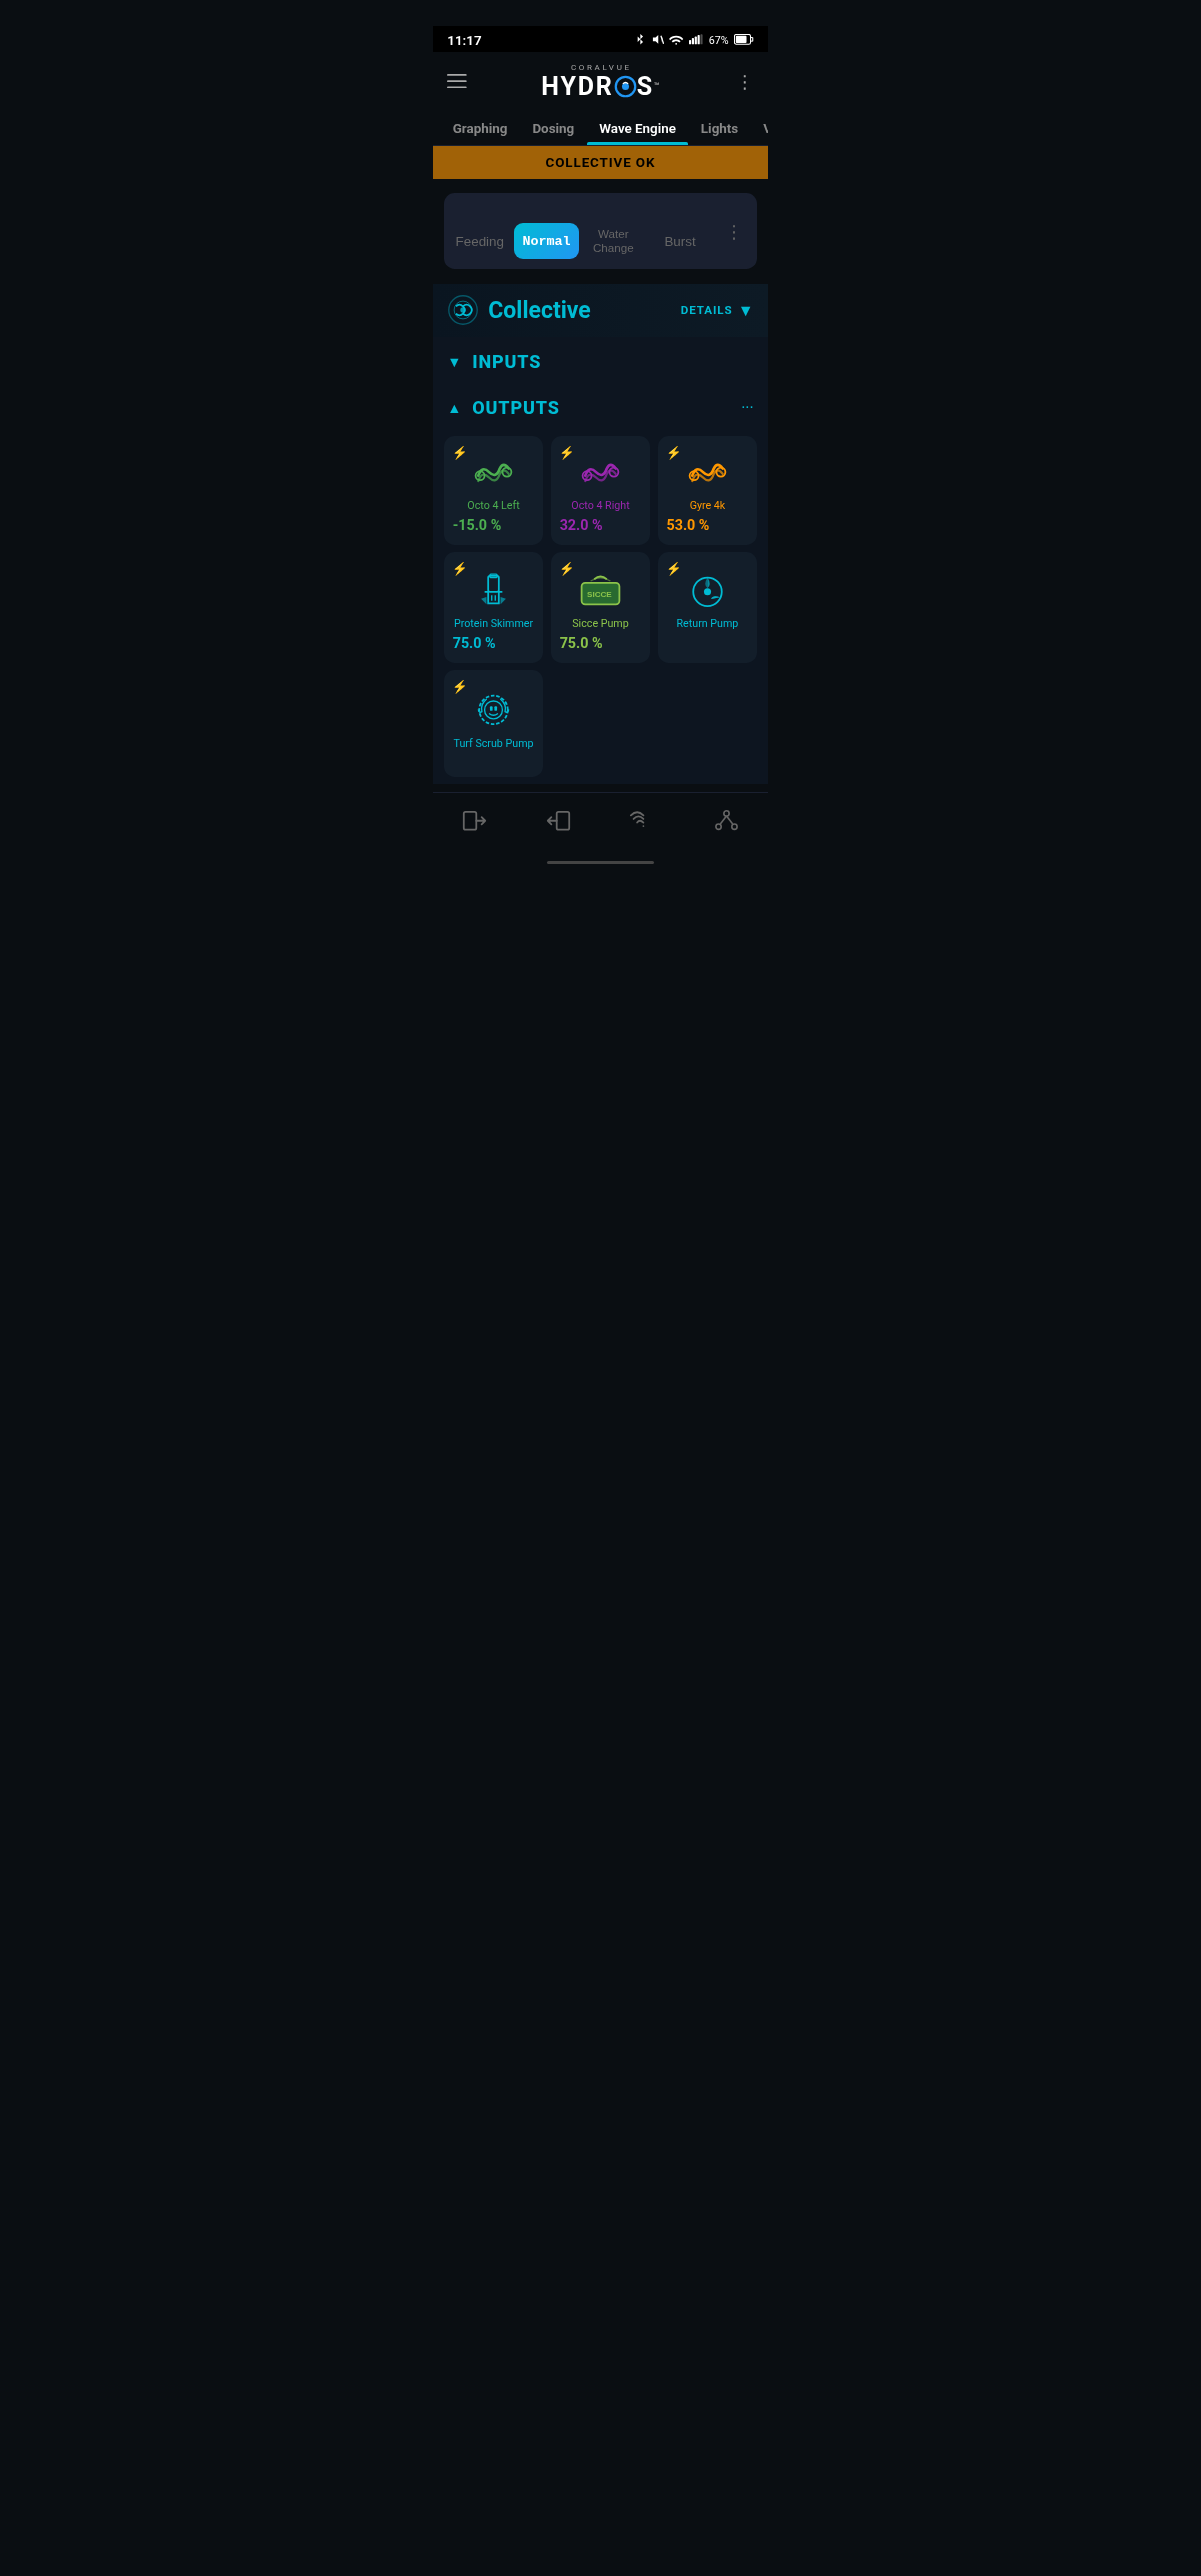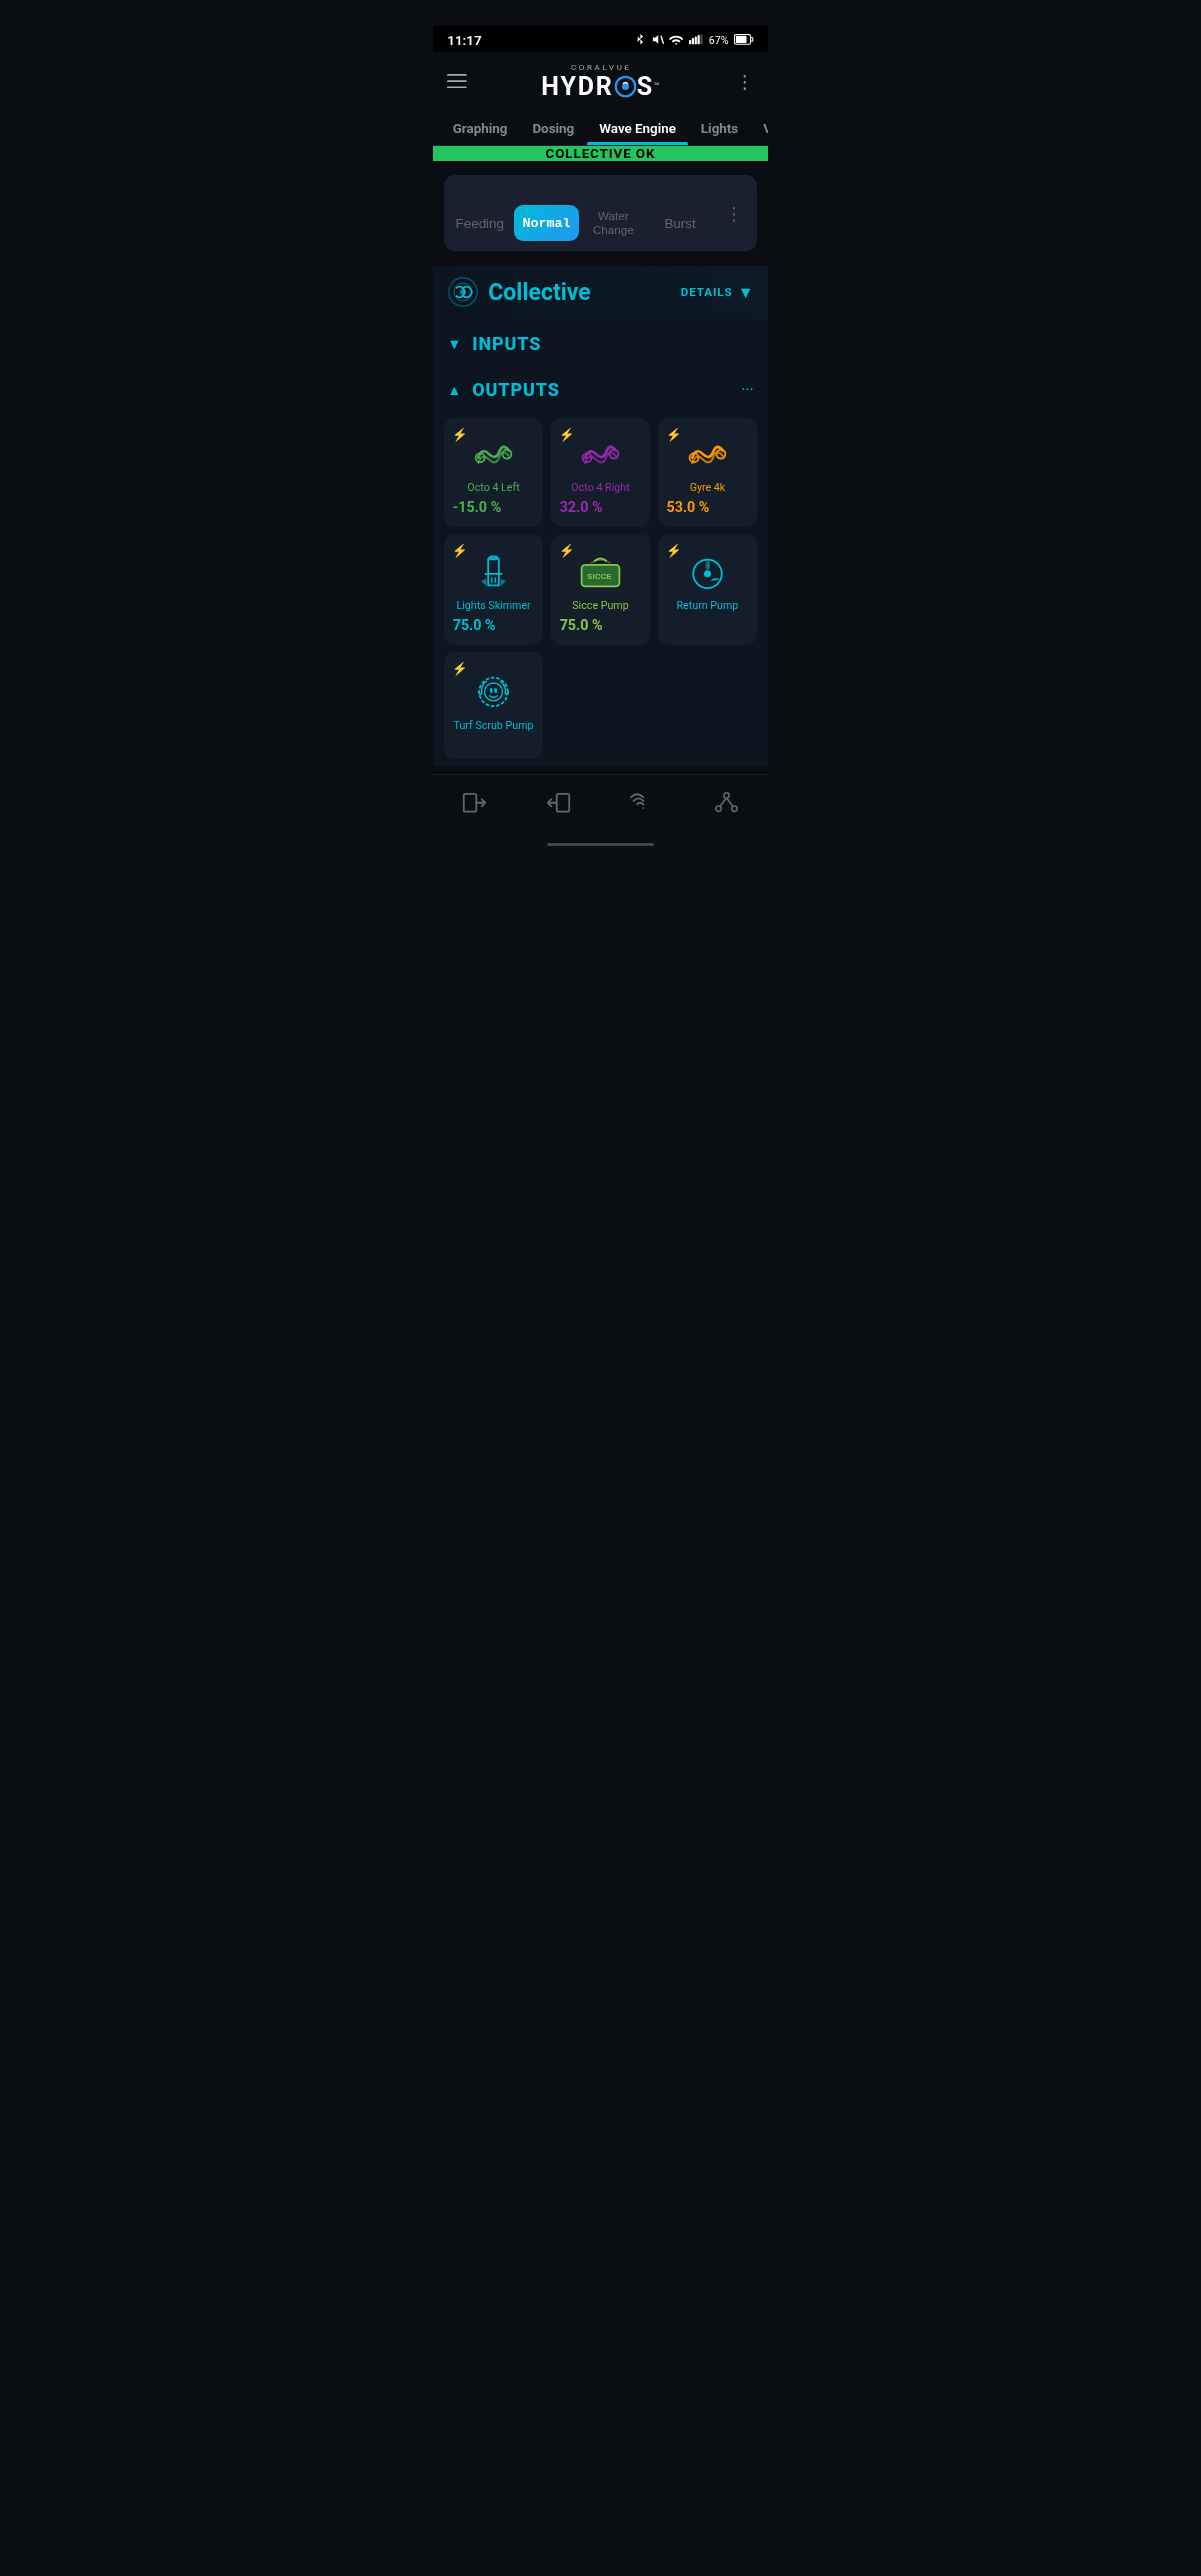--- a/index.html
+++ b/index.html
@@ -111,22 +111,23 @@
       bottom: 0;
       left: 0;
       right: 0;
       height: 2.7px;
       background: #00bcd4;
       border-radius: 1.8px 1.8px 0 0;
     }
 
     
     .status-banner {
-      background: #22c55e;
+      background: #a16207;
       text-align: center;
+      padding: 9px;
       font-size: 13.4px;
       font-weight: 700;
       letter-spacing: 0.9px;
       color: #000;
     }
 
     
     .mode-selector {
       display: flex;
       align-items: center;
@@ -500,21 +501,21 @@
     <div class="device-icon-wrap">
       <svg width="39" height="36" viewBox="0 0 44 40">
         <rect x="16" y="4" width="12" height="18" rx="2" fill="none" stroke="#00bcd4" stroke-width="2"></rect>
         <rect x="18" y="2" width="8" height="4" rx="1" fill="none" stroke="#00bcd4" stroke-width="1.5"></rect>
         <path d="M12 22 L16 22 L16 35 L28 35 L28 22 L32 22" fill="none" stroke="#00bcd4" stroke-width="2"></path>
         <path d="M20 26 L20 32 M24 26 L24 32" stroke="#00bcd4" stroke-width="1.5"></path>
         <path d="M8 30 L14 28 L14 36 Z" fill="#00bcd4" opacity="0.6"></path>
         <path d="M36 30 L30 28 L30 36 Z" fill="#00bcd4" opacity="0.6"></path>
       </svg>
     </div>
-    <span class="device-name color-teal">Lights Skimmer</span>
+    <span class="device-name color-teal">Protein Skimmer</span>
     <span class="device-value color-teal">75.0 %</span>
   </div>
 
   <div class="device-card">
     <span class="device-lightning color-lime">⚡</span>
     <div class="device-icon-wrap">
       <svg width="45" height="36" viewBox="0 0 50 40">
         <rect x="4" y="12" width="42" height="24" rx="4" fill="#2e7d32" opacity="0.8"></rect>
         <rect x="4" y="12" width="42" height="24" rx="4" fill="none" stroke="#8bc34a" stroke-width="2"></rect>
         <path d="M18 8 Q25 2 32 8" fill="none" stroke="#8bc34a" stroke-width="2"></path>

